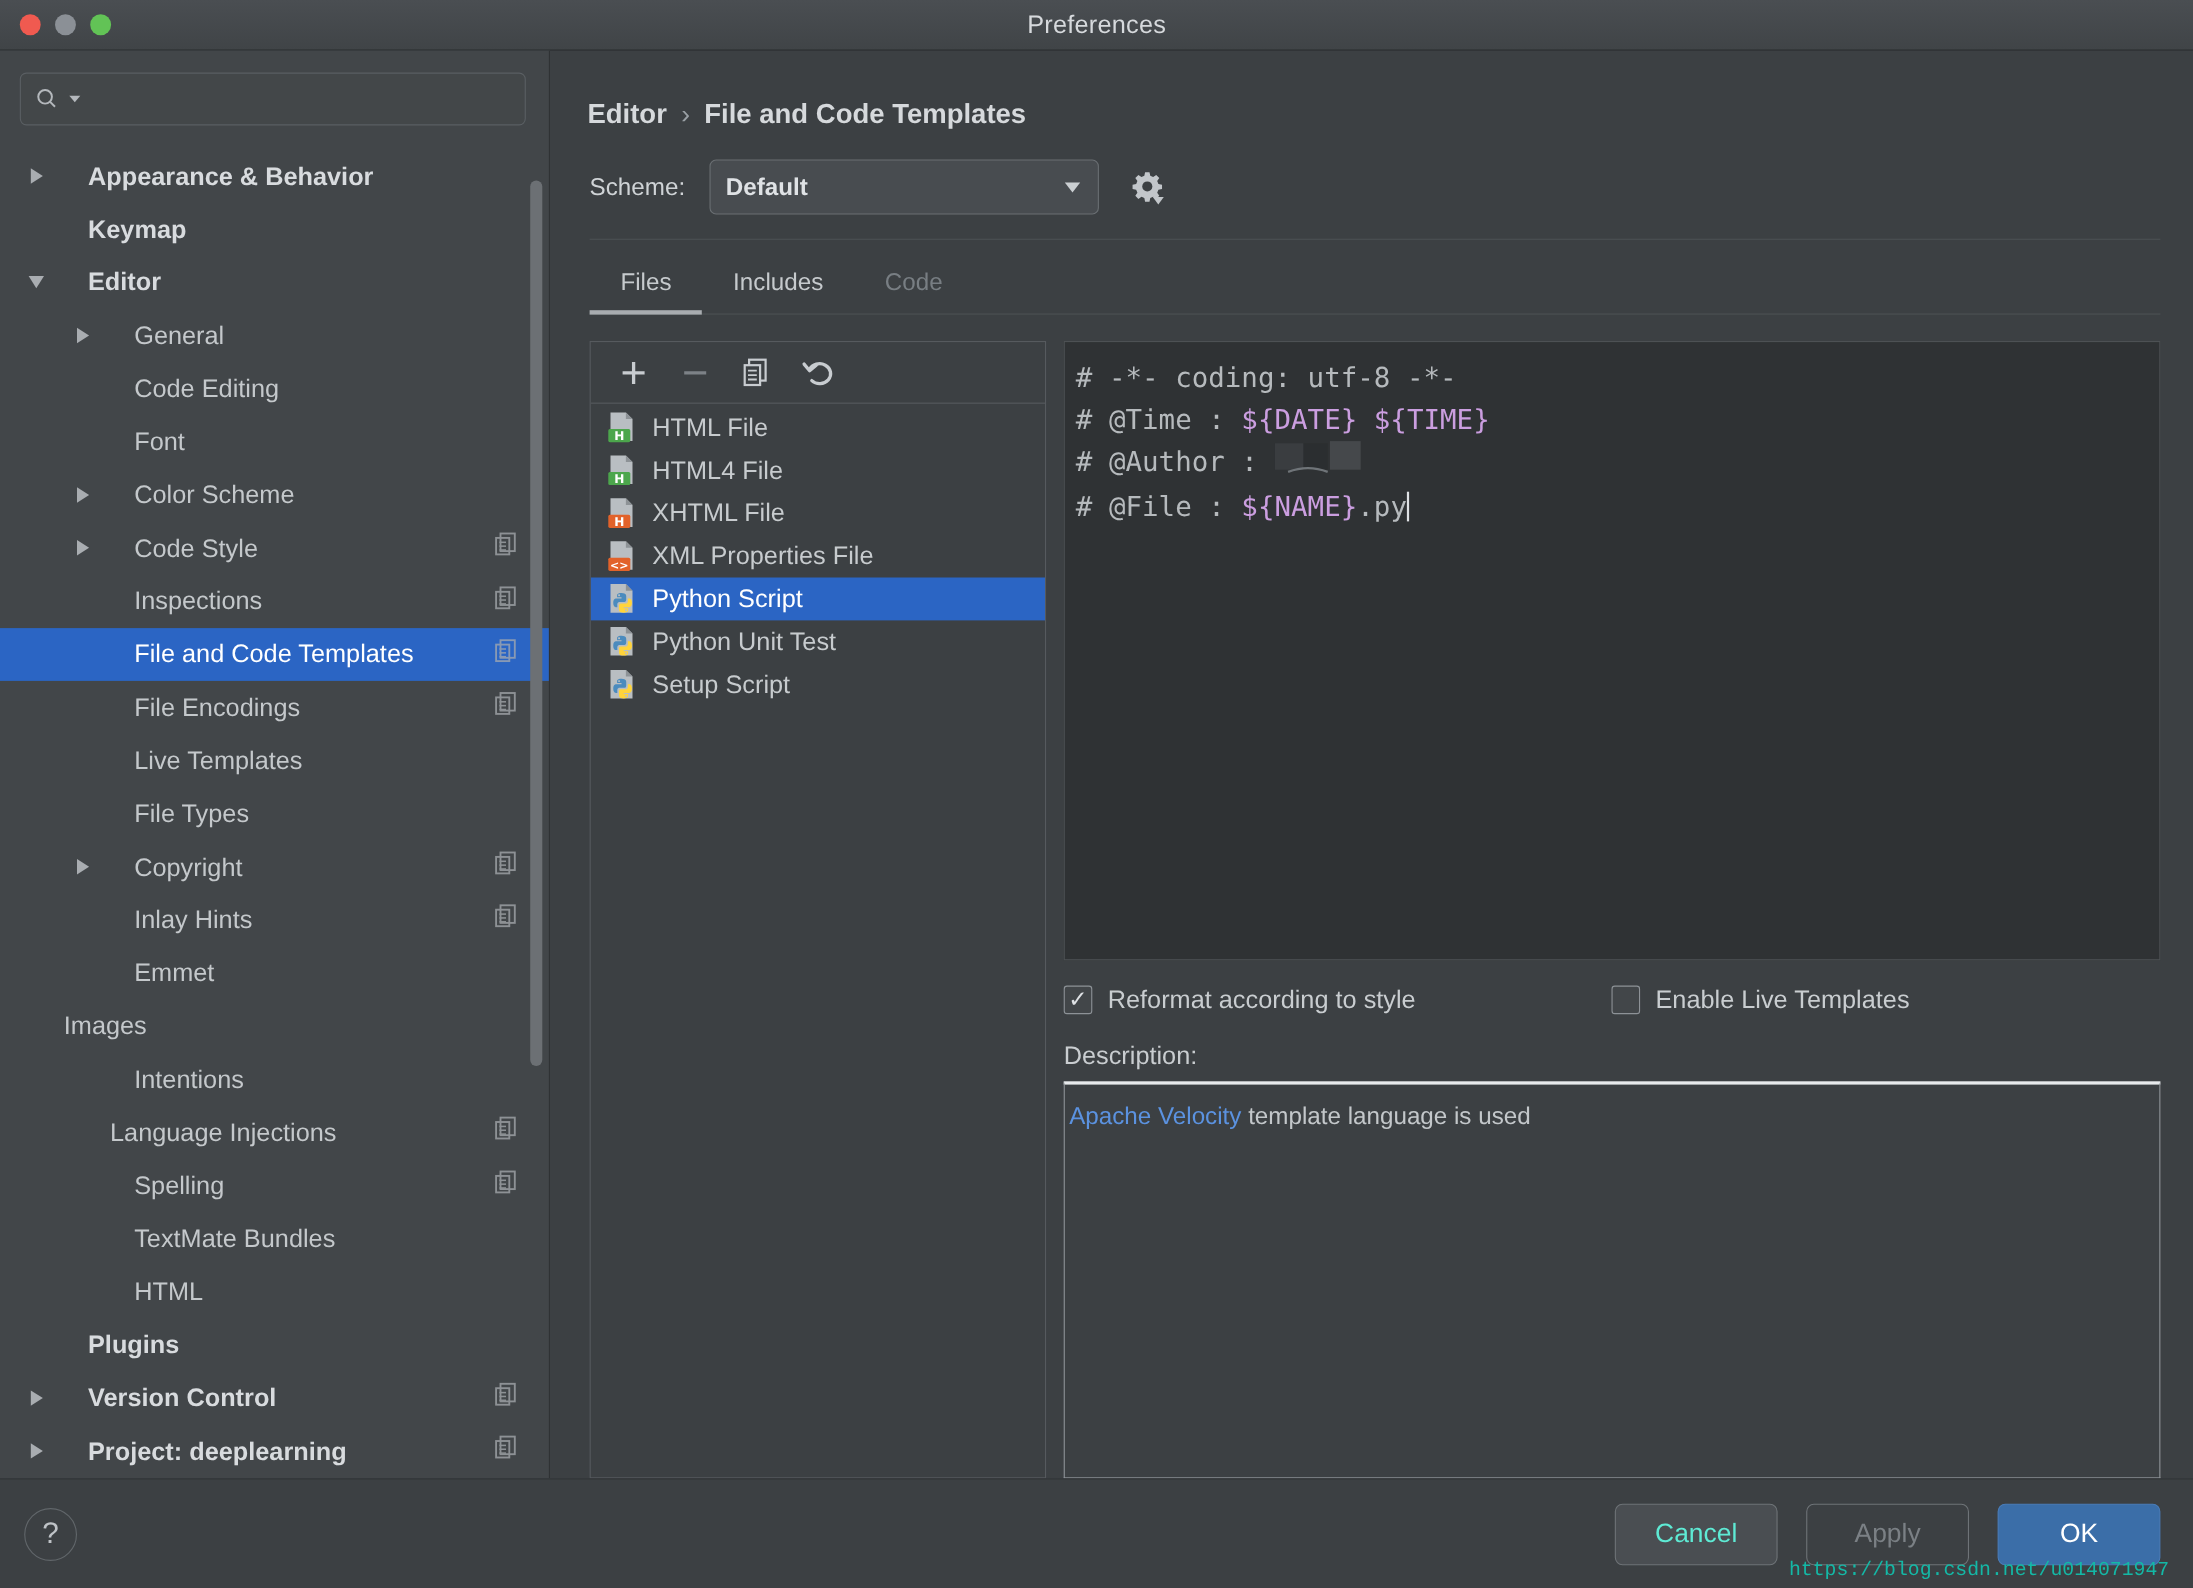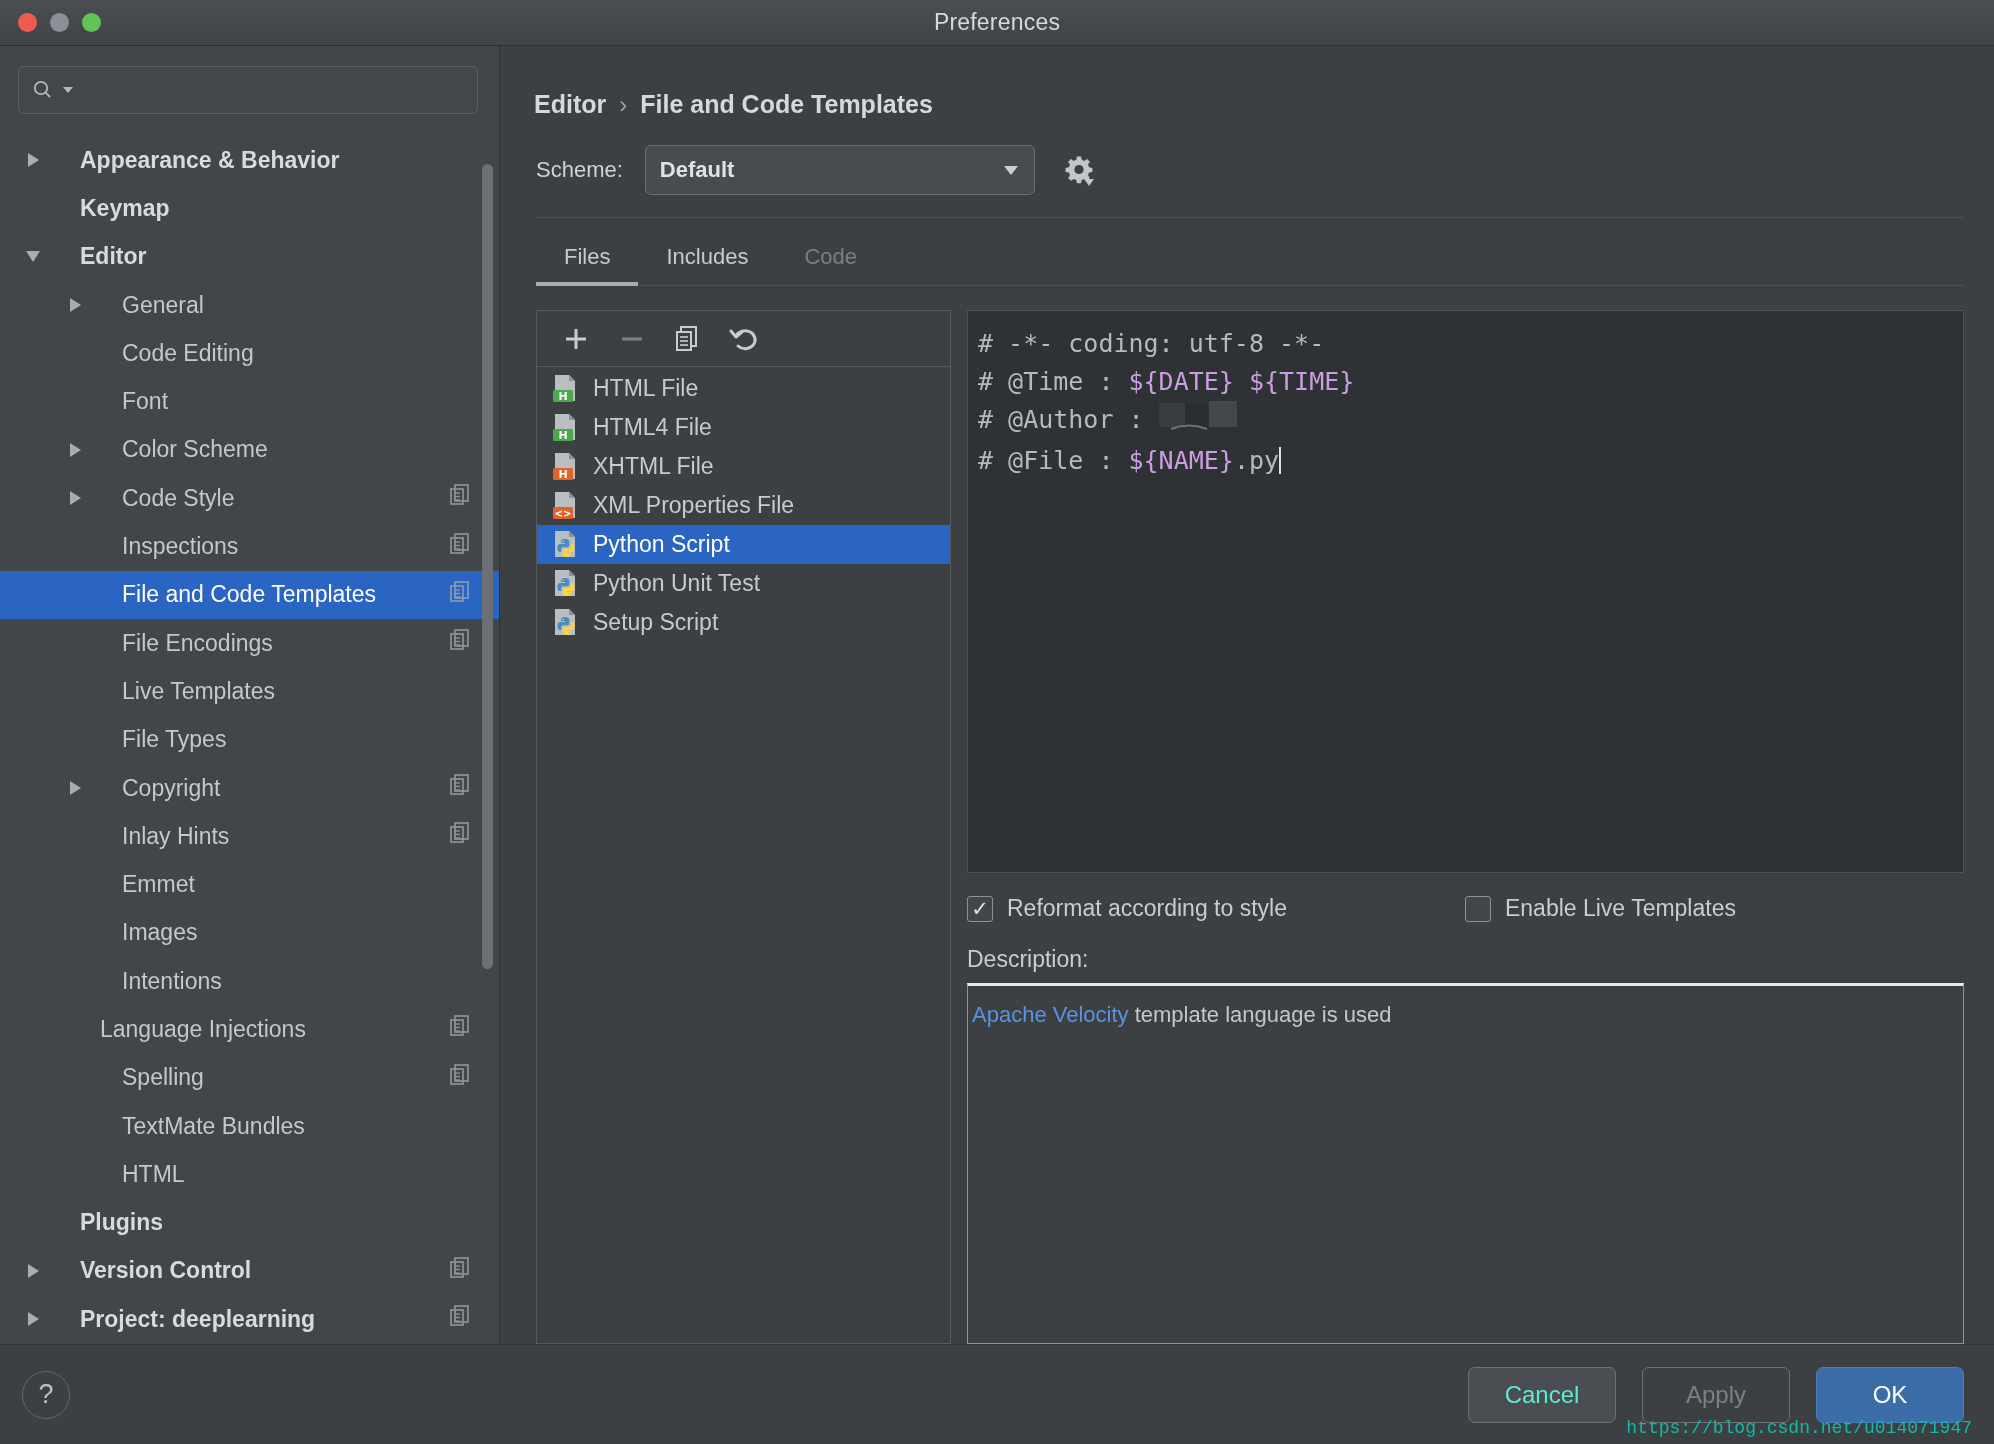--- a/index.html
+++ b/index.html
@@ -105,21 +105,21 @@
     padding: 44px 0 0 34px;
   }
   .crumb-sep { color: #9aa0a5; font-weight: normal; font-size: 24px; }
 
   .scheme-row {
     display: flex; align-items: center; gap: 22px;
     padding: 26px 0 0 36px;
   }
   .scheme-label { font-size: 22px; color: #cfd3d6; }
   .combo {
-    width: 390px; height: 50px;
+    width: 354px; height: 50px;
     border: 1px solid #6a6f73; border-radius: 6px;
     background: #484c50;
     display: flex; align-items: center; padding: 0 14px;
     font-size: 22px; font-weight: bold; color: #dfe2e5;
     position: relative;
   }
   .combo .caret {
     position: absolute; right: 16px;
     width: 0; height: 0;
     border-top: 9px solid #cbcfd2;
@@ -399,21 +399,21 @@
   <rect x="4" y="7" width="12" height="15" fill="none" stroke="#a7abaf" stroke-width="1.7"></rect>
   <line x1="7" y1="11" x2="13" y2="11" stroke="#a7abaf" stroke-width="1.4"></line>
   <line x1="7" y1="14.5" x2="13" y2="14.5" stroke="#a7abaf" stroke-width="1.4"></line>
   <line x1="7" y1="18" x2="13" y2="18" stroke="#a7abaf" stroke-width="1.4"></line>
 </svg></span>
           </div>
           <div class="tree-row" style="padding-left: 64px;">
             <span class="tw"></span>
             <span class="tree-label">Emmet</span>
           </div>
-          <div class="tree-row" style="padding-left: 64px;">
+          <div class="tree-row" style="">
             <span class="tw"></span>
             <span class="tree-label">Images</span>
           </div>
           <div class="tree-row" style="padding-left: 64px;">
             <span class="tw"></span>
             <span class="tree-label">Intentions</span>
           </div>
           <div class="tree-row" style="padding-left: 42px;">
             <span class="tw"></span>
             <span class="tree-label">Language Injections</span>

